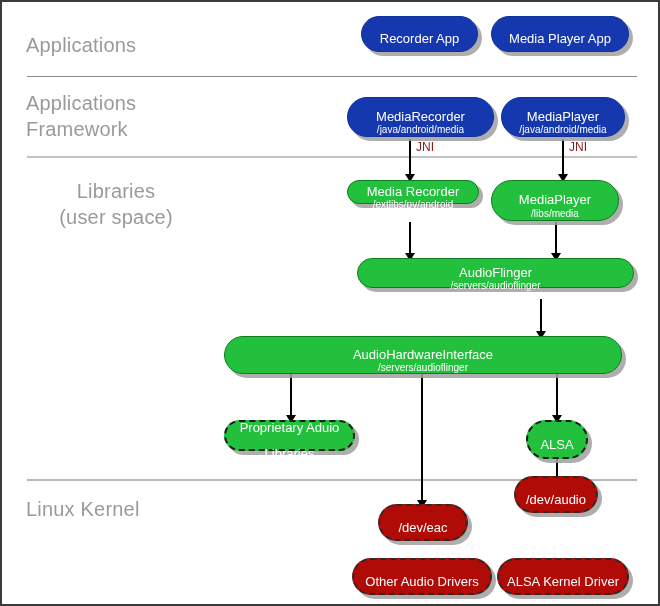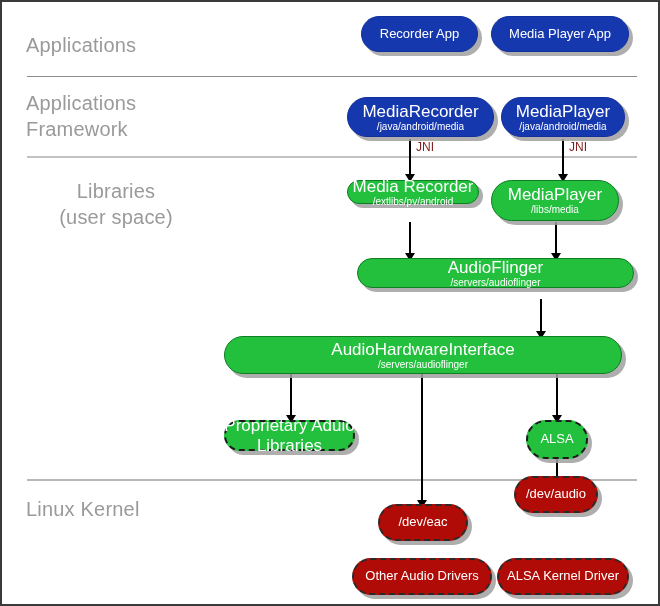--- a/index.html
+++ b/index.html
@@ -45,23 +45,23 @@
     border-radius: 999px;
     color: #ffffff;
     display: flex;
     flex-direction: column;
     align-items: center;
     justify-content: center;
     text-align: center;
     box-shadow: 4px 4px 0 rgba(160,160,160,0.85);
     line-height: 1.12;
   }
-  .node .t1 { font-size: 13px; white-space: nowrap; }
+  .node .t1 { font-size: 13px; white-space: nowrap; margin-top: 11px; }
   .node .t2 { font-size: 10px; white-space: nowrap; }
-  .node.two-line .t1 { font-size: 17px; }
+  .node.two-line .t1 { font-size: 13px; }
 
   .node.blue {
     background: #1538ae;
     border: 1px solid #12309c;
   }
   .node.green {
     background: #22c03c;
     border: 1px solid #0f7d22;
   }
   .node.green.dashed {

